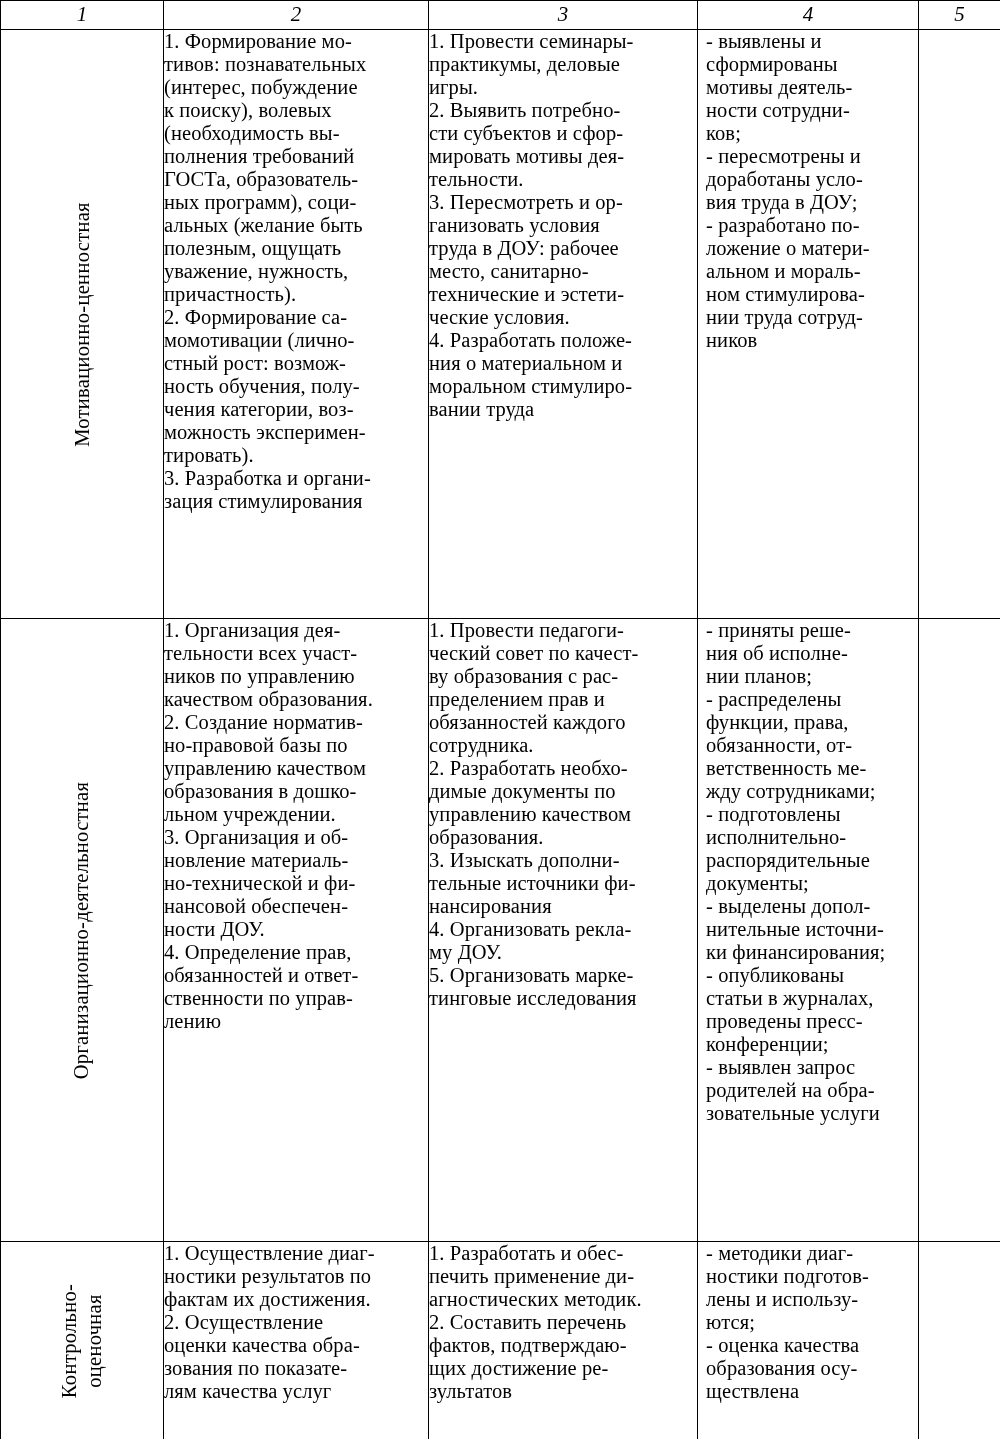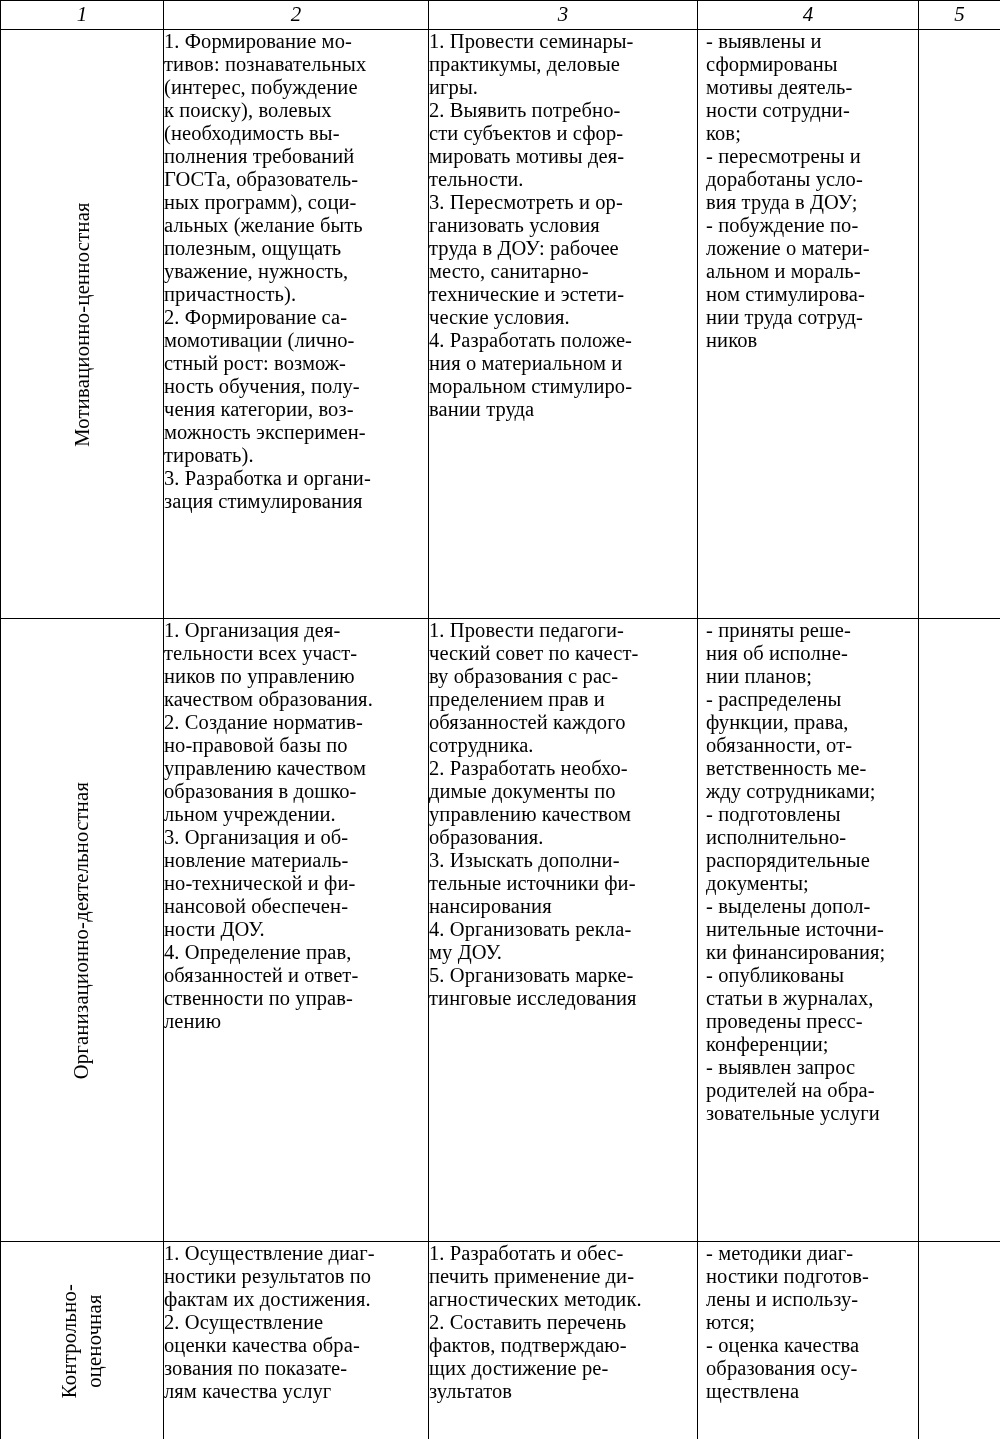--- a/index.html
+++ b/index.html
@@ -178,21 +178,21 @@
 моральном стимулиро-
 вании труда</td>
         <td class="cell col4">- выявлены и
 сформированы
 мотивы деятель-
 ности сотрудни-
 ков;
 - пересмотрены и
 доработаны усло-
 вия труда в ДОУ;
-- побуждение по-
+- разработано по-
 ложение о матери-
 альном и мораль-
 ном стимулирова-
 нии труда сотруд-
 ников</td>
         <td class="cell empty"></td>
       </tr>
 
       <tr class="r2">
         <td class="rotcell">

